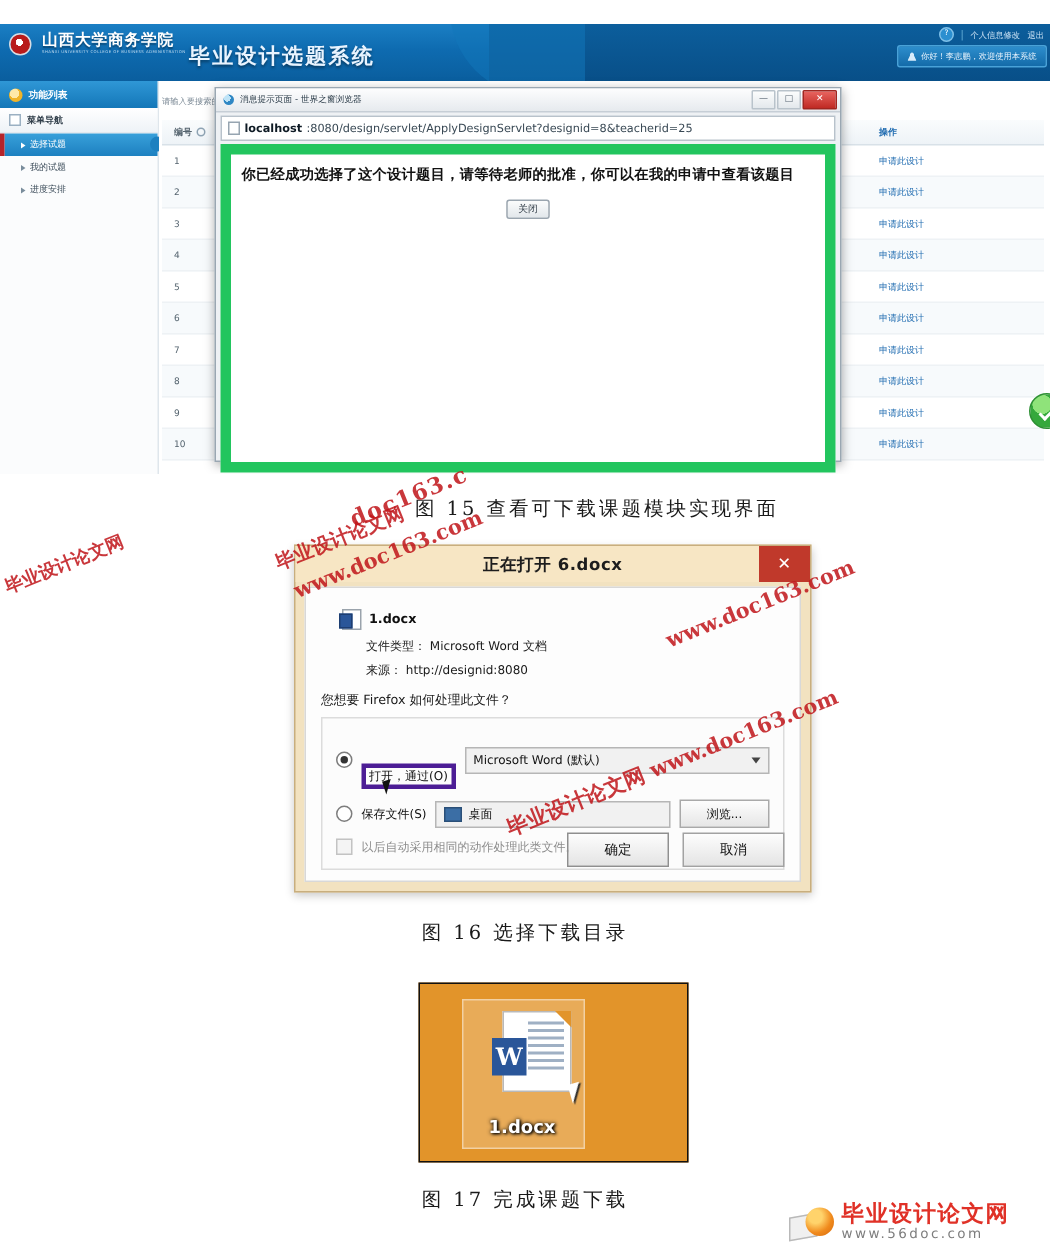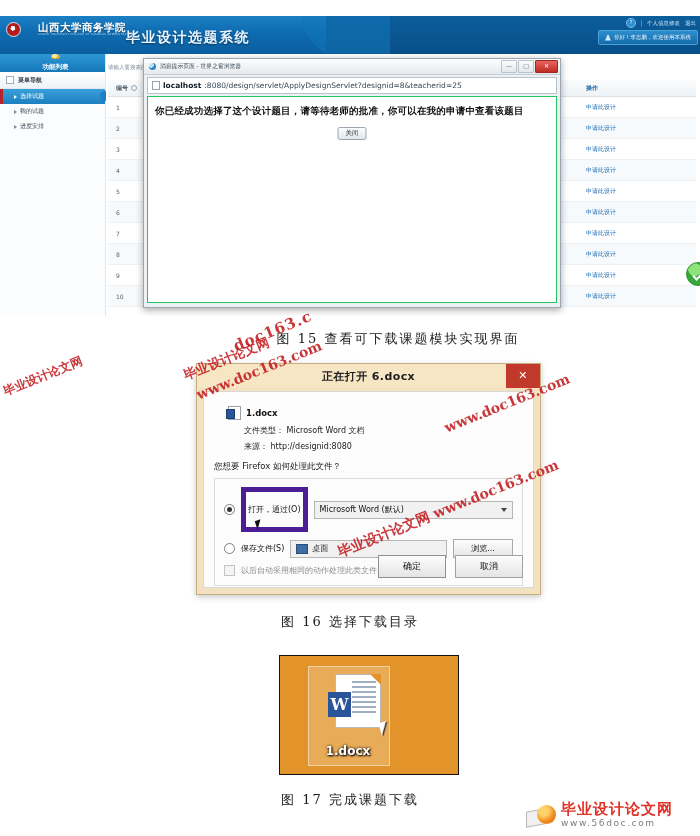--- a/index.html
+++ b/index.html
@@ -21,21 +21,21 @@
     overflow:hidden;
   }
   .hdr-dark{
     position:absolute;left:326px;top:0;width:374px;height:38px;
     background:linear-gradient(180deg,#0c5e9c 0%,#084f88 100%);
   }
   .hdr-curve{
     position:absolute;left:300px;top:-10px;width:90px;height:58px;
     background:#1277b9;border-radius:0 0 0 60px;opacity:.55;
   }
-  .logo-wrap{position:absolute;left:6px;top:6px;display:flex;align-items:flex-end;gap:17px;}
+  .logo-wrap{position:absolute;left:6px;top:6px;display:flex;align-items:flex-end;gap:7px;}
   .logo-seal{
     width:15px;height:15px;border-radius:50%;
     background:radial-gradient(circle at 45% 40%,#fff 0 22%,#b81b1b 23% 100%);
     border:1px solid #d7dde4;box-sizing:border-box;
   }
   .logo-cn{
     color:#fff;font-size:10.5px;font-weight:bold;letter-spacing:.5px;
     font-family:"DejaVu Serif","Liberation Serif",serif;
     text-shadow:0 1px 1px rgba(0,0,0,.35);line-height:11px;
   }
@@ -73,21 +73,21 @@
 
   
   .appbody{position:absolute;left:0;top:38px;width:700px;height:262px;background:#fff;}
   .sidebar{
     position:absolute;left:0;top:0;width:105px;height:262px;
     background:#fbfcfd;border-right:1px solid #dfe6ec;
   }
   .side-title{
     height:18px;display:flex;align-items:center;gap:4px;padding-left:6px;
     background:linear-gradient(180deg,#2f97d6 0%,#1477b8 100%);
-    color:#fff;font-size:6.5px;font-weight:bold;flex-direction:column;
+    color:#fff;font-size:6.5px;font-weight:bold;
   }
   .side-title .bulb{
     width:9px;height:9px;border-radius:50%;
     background:radial-gradient(circle at 40% 35%,#ffe9a8 0 40%,#f0b429 41% 100%);
   }
   .side-grp{
     height:16px;display:flex;align-items:center;gap:4px;padding-left:6px;
     background:linear-gradient(180deg,#ffffff 0%,#eef3f7 100%);
     border-bottom:1px solid #e2e8ee;color:#2e3c48;font-size:6px;font-weight:bold;
   }
@@ -170,21 +170,21 @@
   .pw-url{
     margin:2px 3px 0 3px;height:15px;background:#fff;border:1px solid #b8c2cb;
     display:flex;align-items:center;gap:3px;padding-left:4px;
     color:#384854;font-size:7.5px;
   }
   .pw-url .pgico{
     width:6px;height:7px;border:1px solid #97a5b1;background:#fff;
   }
   .pw-url b{color:#0e1a24;font-weight:bold;}
   .pw-page{
-    margin:2px 3px 3px 3px;height:205px;background:#fff;border:1px solid #22c55e;
+    margin:2px 3px 3px 3px;height:205px;background:#fff;border:7px solid #22c55e;
     position:relative;
   }
   .pw-msg{
     position:absolute;left:7px;top:7px;right:7px;
     font-family:"DejaVu Serif","Liberation Serif",serif;
     font-size:9.5px;font-weight:bold;color:#111;letter-spacing:.2px;line-height:13px;
   }
   .pw-closebtn{
     position:absolute;left:50%;top:30px;transform:translateX(-50%);
     padding:1px 7px;border:1px solid #9aa5af;border-radius:2px;
@@ -241,21 +241,21 @@
   .ff-opt{display:flex;align-items:center;gap:6px;margin-bottom:7px;}
   .radio{
     width:9px;height:9px;border-radius:50%;border:1px solid #7d7d7d;background:#fff;
     position:relative;flex:none;
   }
   .radio.on:after{
     content:"";position:absolute;left:2px;top:2px;width:5px;height:5px;
     border-radius:50%;background:#333;
   }
   .optlbl{font-size:8px;color:#111;white-space:nowrap;}
-  .optlbl.boxed{border:5px solid #4c1d95;padding:12px 2px;}
+  .optlbl.boxed{border:3px solid #4c1d95;padding:0 2px;margin-top:22px;}
   .combo{
     flex:1;height:16px;border:1px solid #b6b6b6;background:#f1f1f1;
     display:flex;align-items:center;justify-content:space-between;
     padding:0 5px;font-size:8px;color:#111;
   }
   .combo .chev{
     width:0;height:0;border-left:3px solid transparent;border-right:3px solid transparent;
     border-top:4px solid #444;
   }
   .combo .deskico{

